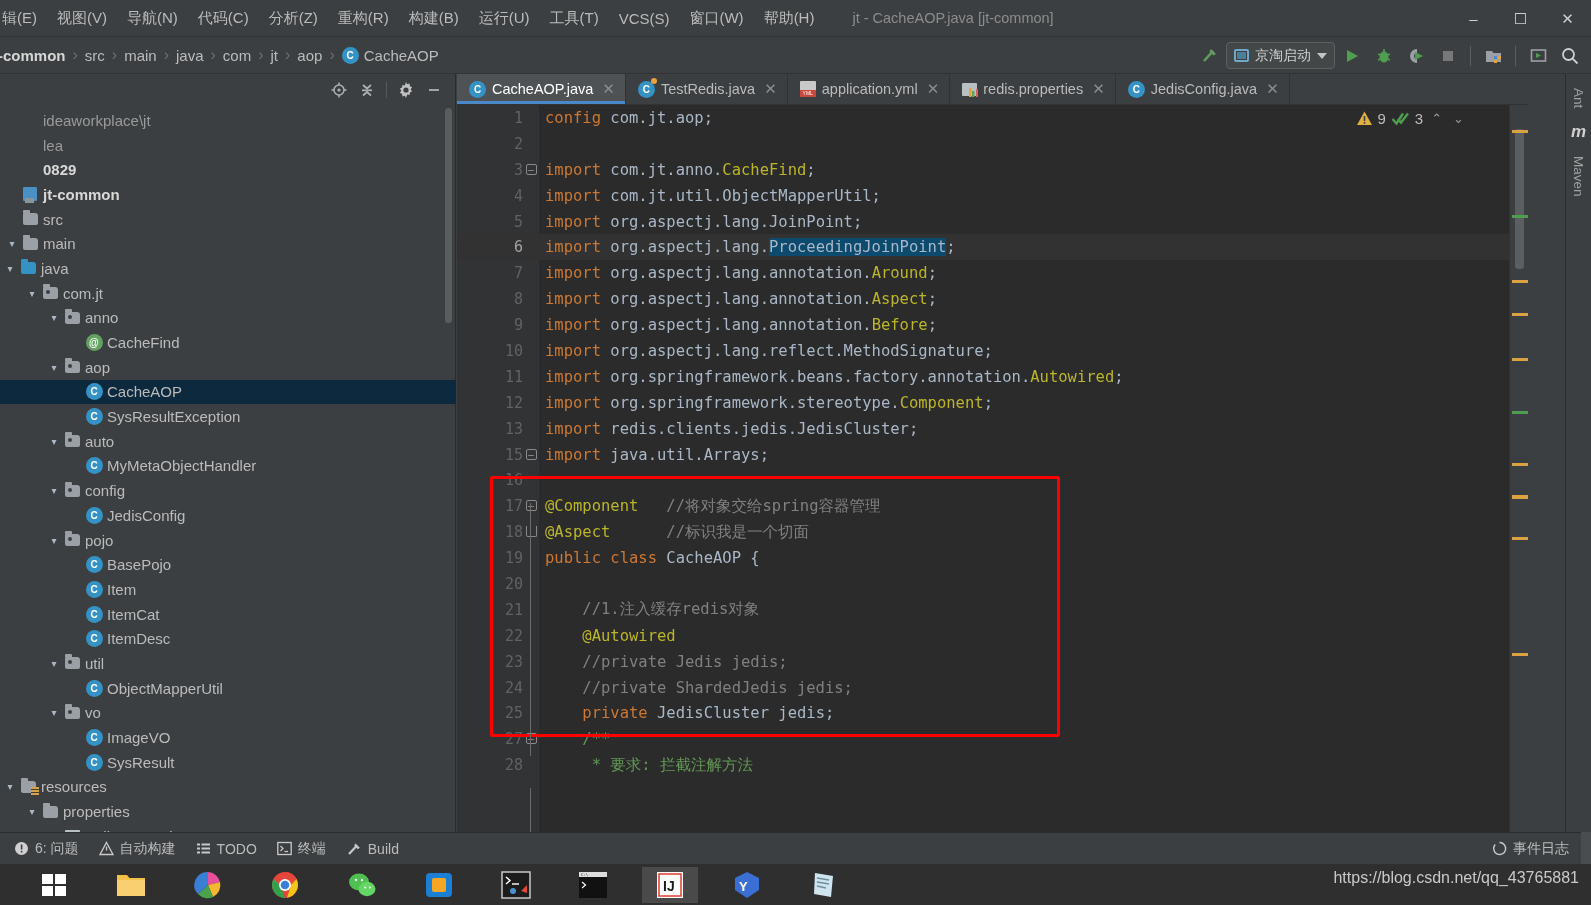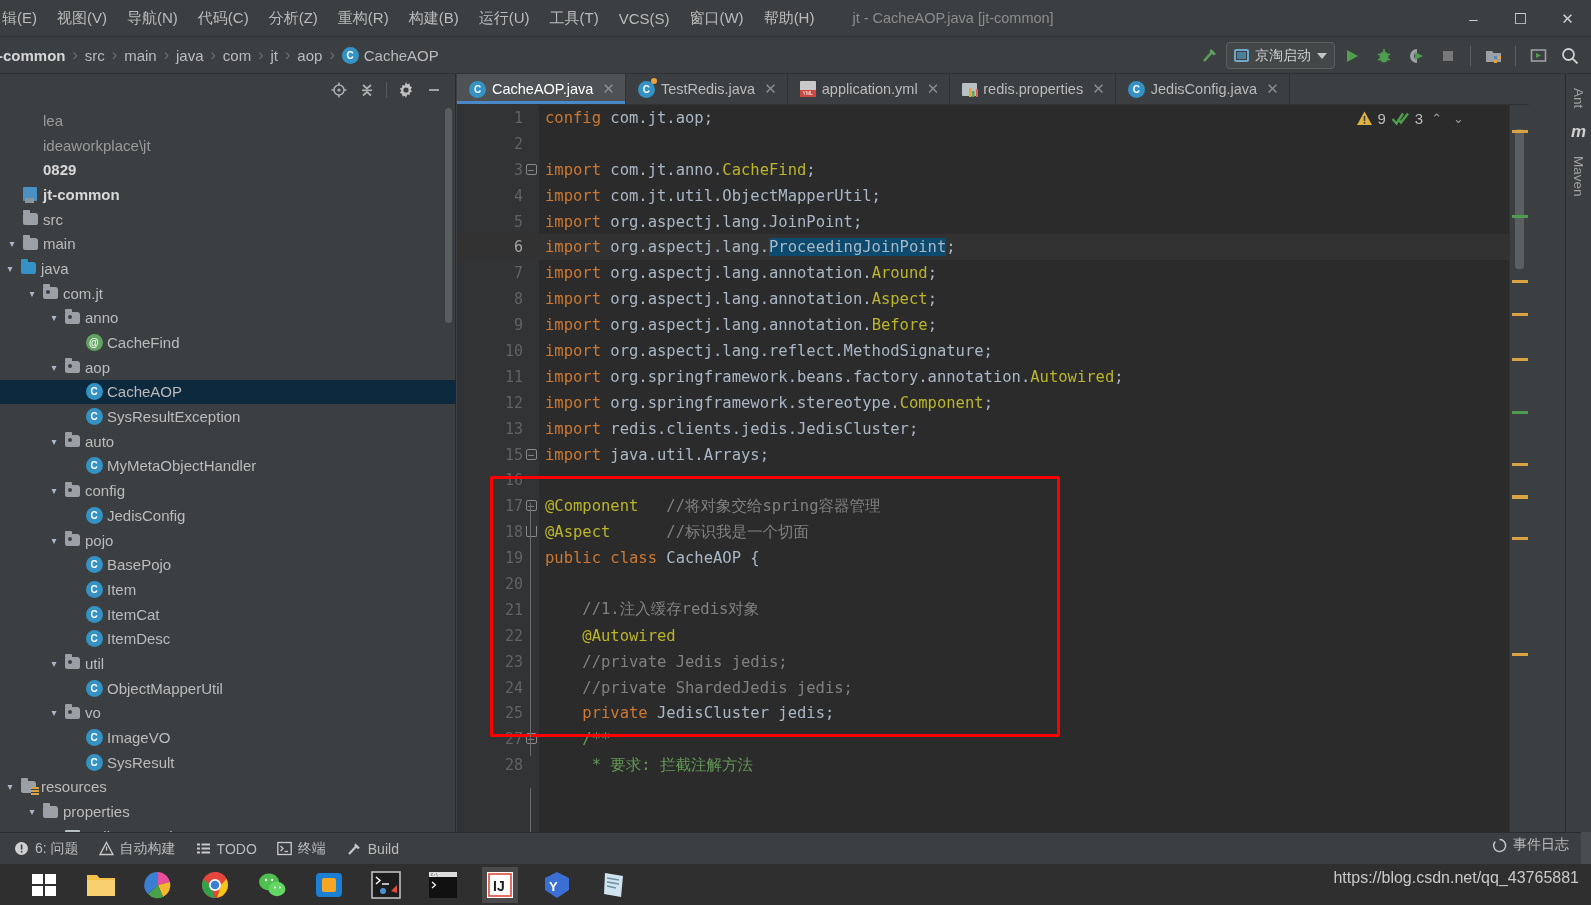--- a/index.html
+++ b/index.html
@@ -242,34 +242,34 @@
     writing-mode: vertical-rl; color: #a0a0a0; font-size: 13.5px;
     padding: 6px 2px; white-space: nowrap;
   }
   .vlabel.m { font-style: italic; font-weight: bold; font-size: 17px; color: #d0d0d0;
               writing-mode: horizontal-tb; padding: 2px; }
 
   
   .statusbar {
     position: absolute; left: 0; top: 832px; width: 1591px; height: 32px;
     background: #3c3f41; border-top: 1px solid #2b2b2b;
-    display: flex; gap: 4px; padding-left: 6px;
+    display: flex; align-items: center; gap: 4px; padding-left: 6px;
   }
   .sb-item {
     display: flex; align-items: center; gap: 6px; color: #bbbbbb;
     font-size: 14px; padding: 3px 8px; white-space: nowrap; border-radius: 3px;
   }
   .sb-right { position: absolute; right: 14px; display: flex; align-items: center; gap: 4px; }
 
   
   .taskbar {
     position: absolute; left: 0; top: 864px; width: 1591px; height: 41px;
     background: #2f2f2f; display: flex; align-items: center; padding-left: 26px; gap: 21px;
   }
-  .tbi { width: 36px; height: 36px; position: relative; display:flex; align-items:center; justify-content:center; }
+  .tbi { width: 56px; height: 36px; position: relative; display:flex; align-items:center; justify-content:center; }
   .tbi.active { background: #4a4a4a; }
   .watermark {
     position: absolute; right: 12px; top: 869px; color: #c9c9c9; font-size: 16px;
     font-family: "Liberation Sans", sans-serif; z-index: 20;
   }
   .sb-scroll-right {
     position:absolute; right:0; top:832px; width:10px; height:32px; background:#4a4d4f;
   }
 </style>
 </head>
@@ -421,26 +421,26 @@
       <div class="pt-btn">
         <svg width="18" height="18" viewBox="0 0 18 18">
             <path d="M4 9 H14" stroke="#b0b0b0" stroke-width="1.8"></path>
           </svg>
       </div>
     </div>
     <div class="tree" id="tree">
         <div class="trow muted">
           <span class="arrow blank">&nbsp;</span>
           <span class="tico"></span>
+          <span>ideaworkplace\jt</span>
+        </div>
+        <div class="trow muted">
+          <span class="arrow blank">&nbsp;</span>
+          <span class="tico"></span>
           <span>lea</span>
-        </div>
-        <div class="trow muted">
-          <span class="arrow blank">&nbsp;</span>
-          <span class="tico"></span>
-          <span>ideaworkplace\jt</span>
         </div>
         <div class="trow bold">
           <span class="arrow blank">&nbsp;</span>
           <span class="tico"></span>
           <span>0829</span>
         </div>
         <div class="trow bold">
           <span class="arrow blank">&nbsp;</span>
           <span class="tico">
             <span class="modico"></span>

